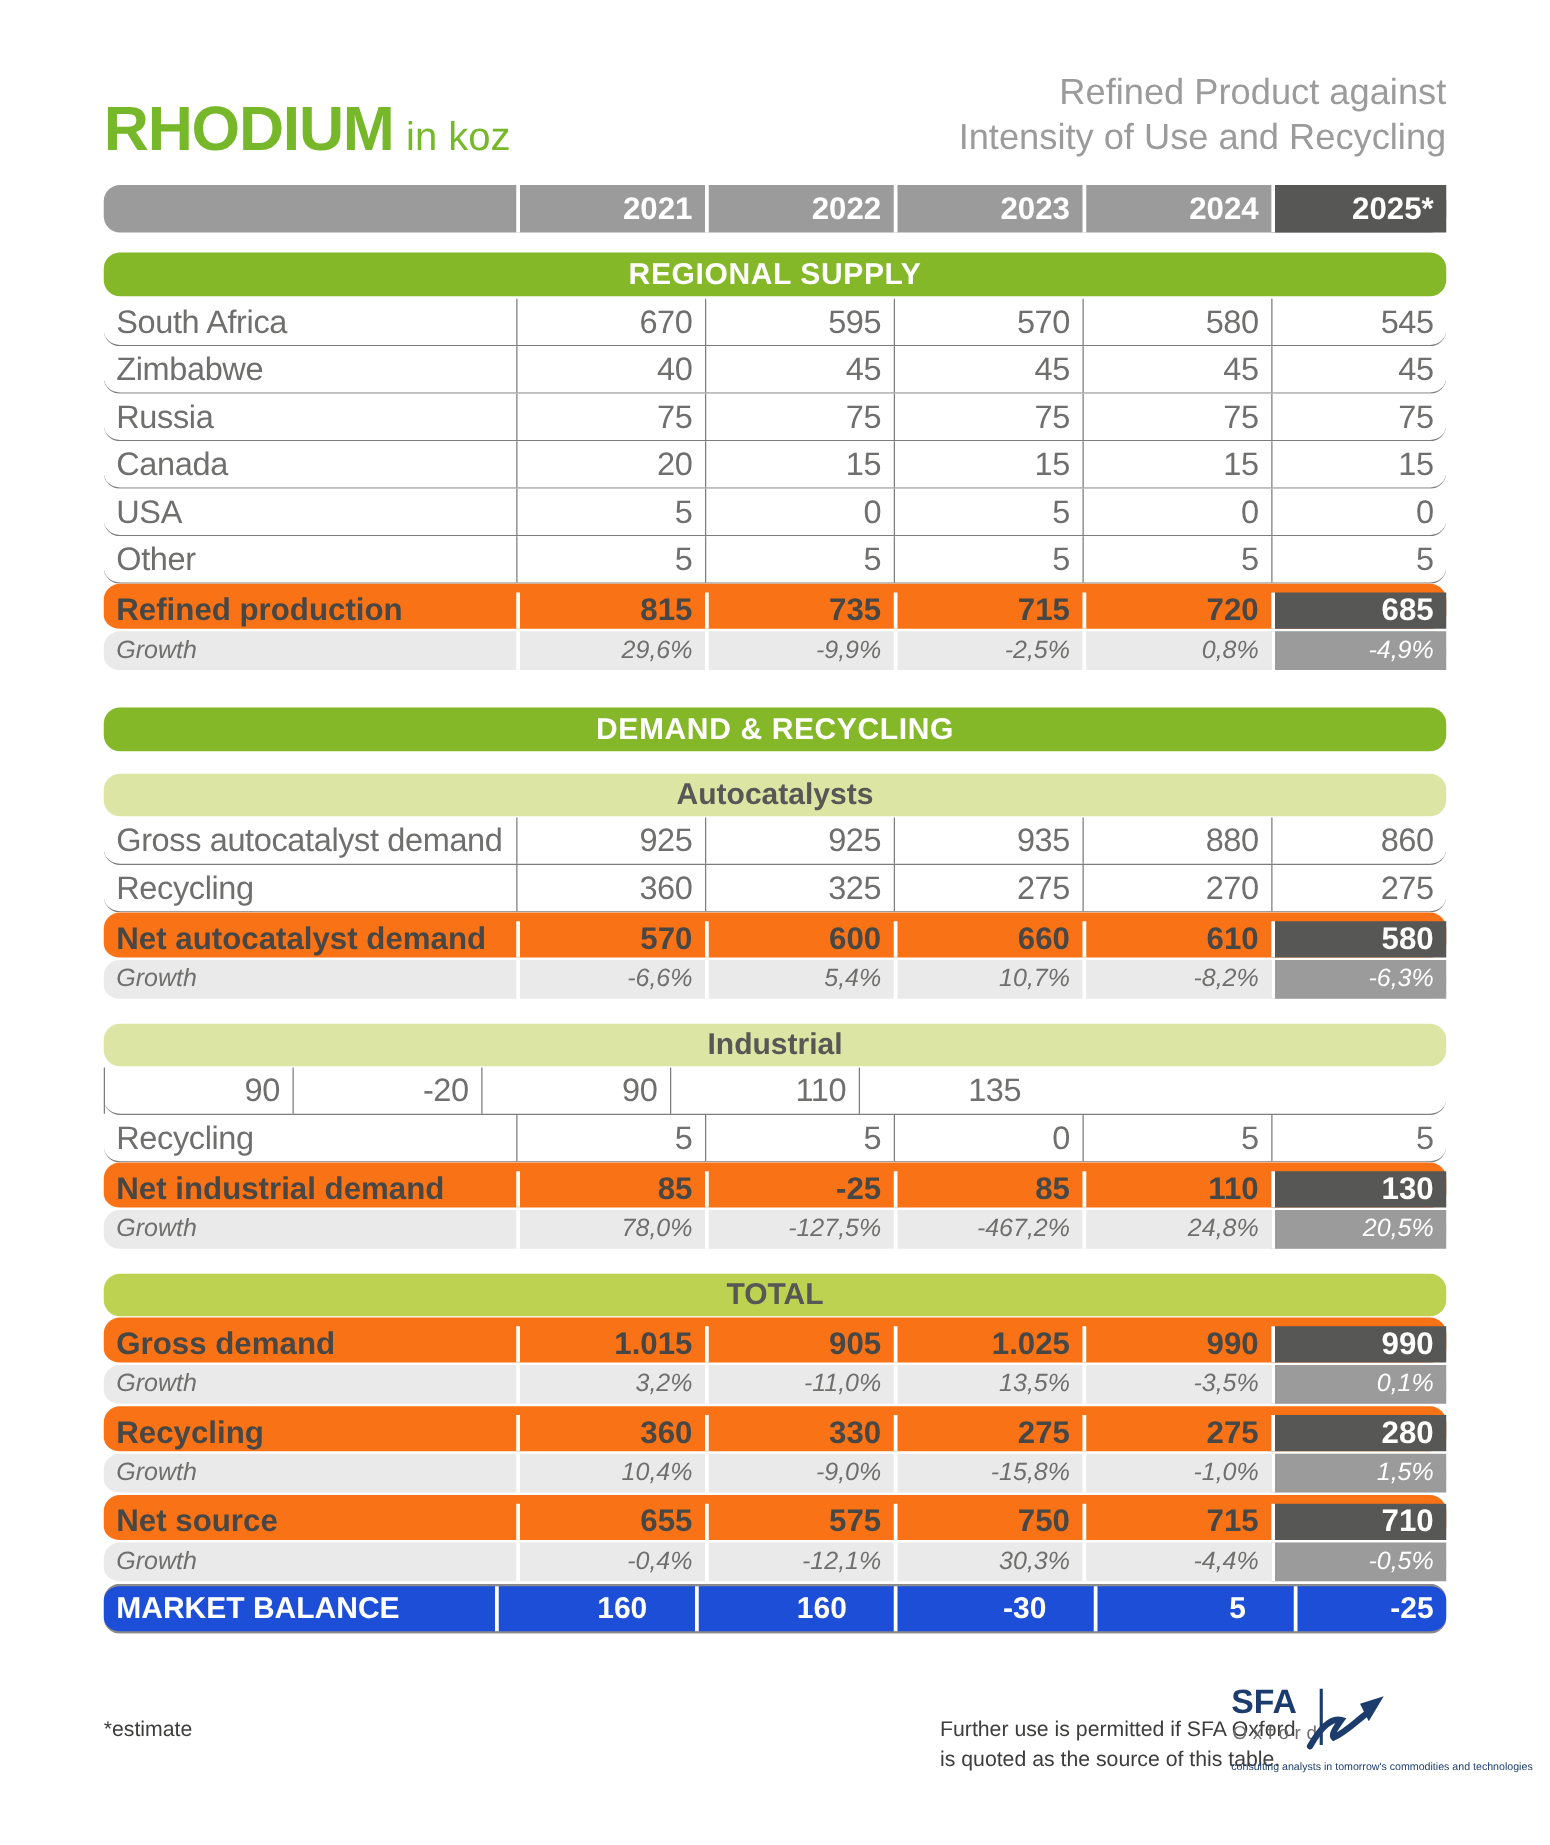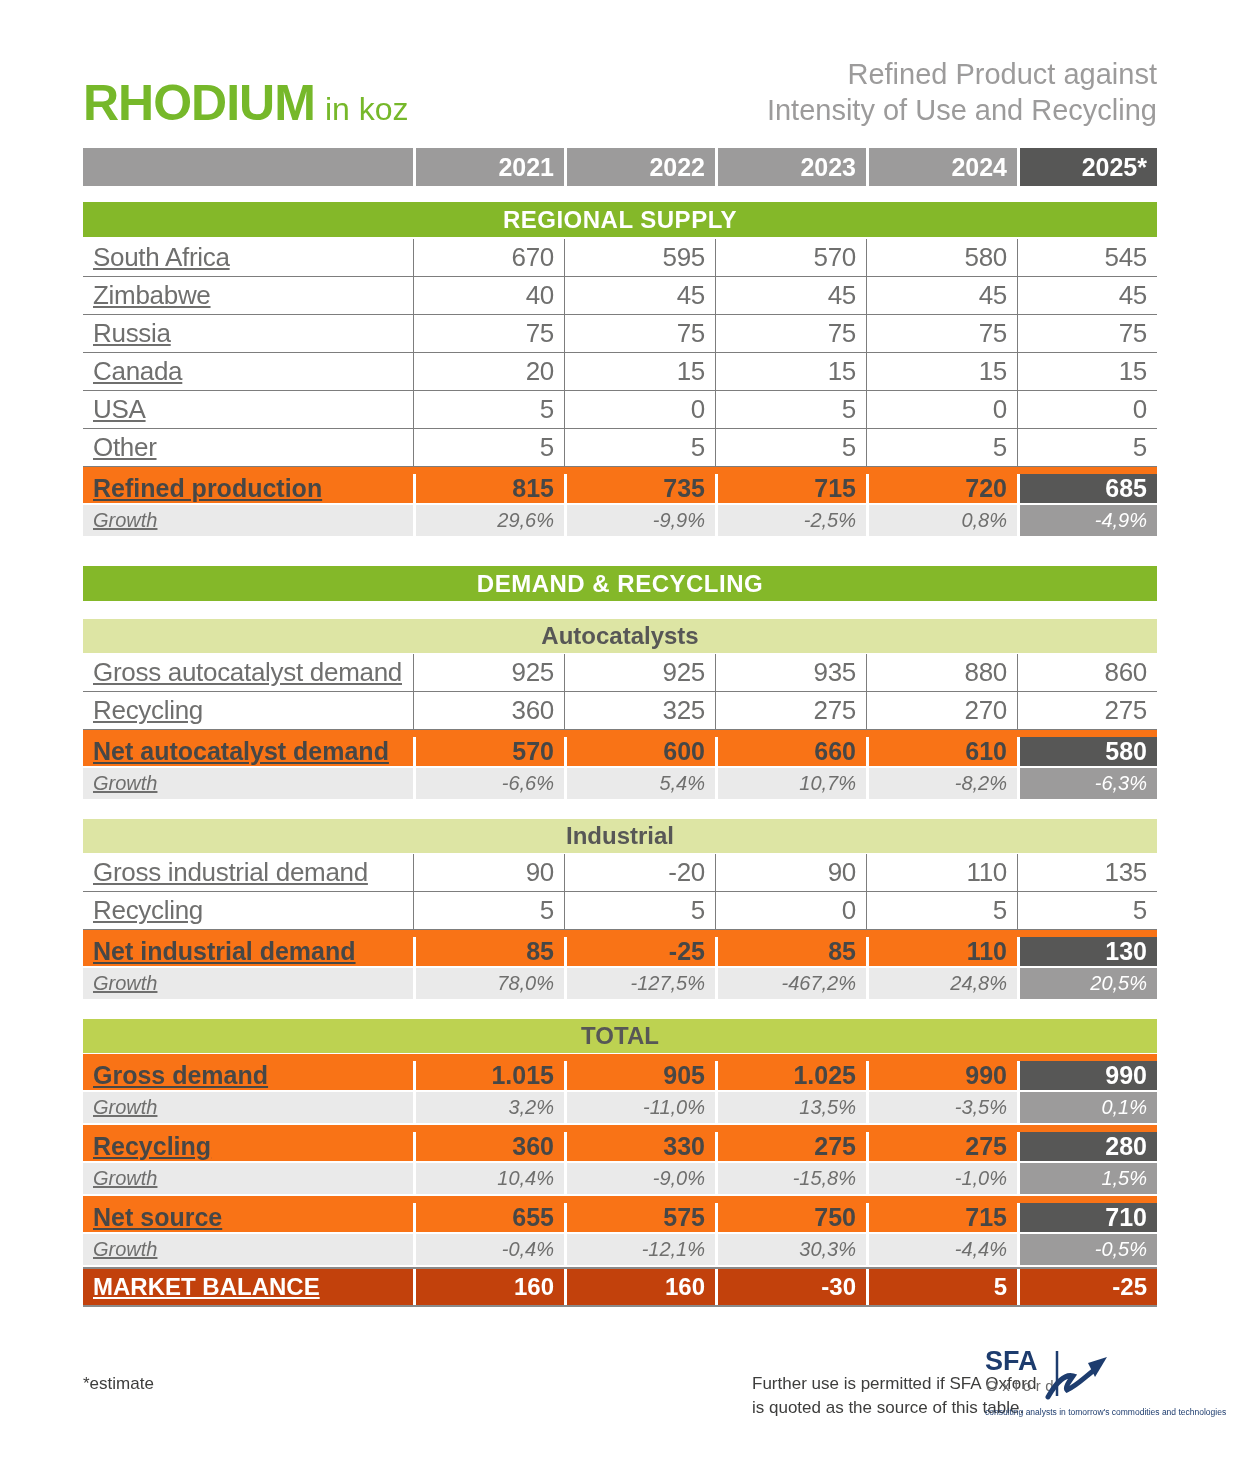--- a/index.html
+++ b/index.html
@@ -8,23 +8,23 @@
 
   
   .title{position:absolute;left:83px;top:74px;color:#76b82a;white-space:nowrap;}
   .title .product{font-size:50px;font-weight:bold;letter-spacing:-1px;}
   .title .unit{font-size:32px;font-weight:normal;margin-left:10px;}
   .subtitle{position:absolute;right:83px;top:56px;text-align:right;
             color:#9c9b9b;font-size:29px;line-height:36px;font-weight:normal;}
 
   
   .table{position:absolute;left:83px;top:148px;width:1074px;}
-  .row{display:flex;align-items:stretch;box-sizing:border-box;}
+  .row{display:flex;align-items:stretch;box-sizing:border-box;border-radius:13px;}
   .cell-label{width:330px;padding-left:10px;box-sizing:border-box;
-              display:flex;align-items:center;text-decoration:underline;}
+              display:flex;align-items:center;}
   .cell{width:151px;padding-right:10px;box-sizing:border-box;
         display:flex;align-items:center;justify-content:flex-end;}
   .cell:last-child{width:140px;}
 
   .r-years{height:38px;background:#9c9b9b;color:#fff;font-weight:bold;
            font-size:25px;margin-bottom:16px;}
   .r-years .cell{border-left:3px solid #fff;}
   .r-years .cell:last-child{background:#575756;}
 
   .r-band{height:35px;background:#84b829;color:#fff;font-weight:bold;
@@ -44,22 +44,22 @@
   .r-bold{height:38px;background:#f97316;color:#474746;font-weight:bold;
           font-size:25px;border-bottom:2px solid #fff;align-items:flex-end;}
   .r-bold .cell{border-left:3px solid #fff;}
   .r-bold .cell:last-child{background:#575756;color:#fff;}
 
   .r-growth{height:33px;background:#eaeaea;color:#6f6f6e;font-style:italic;
             font-size:20px;border-bottom:2px solid #fff;}
   .r-growth .cell{border-left:3px solid #fff;}
   .r-growth .cell:last-child{background:#9c9b9b;color:#fff;}
 
-  .r-balance{height:40px;background:#c2410c;color:#fff;font-weight:bold;
-             font-size:24px;border-top:2px solid #8a8a8a;border-bottom:2px solid #8a8a8a;}
+  .r-balance{height:40px;background:#1d4ed8;color:#fff;font-weight:bold;
+             font-size:24px;border-top:2px solid #8a8a8a;border-bottom:2px solid #8a8a8a;gap:28px;}
   .r-balance .cell{border-left:3px solid #fff;}
 
   
   .footnotes{position:absolute;left:83px;top:1372px;font-size:17px;
              color:#3d3d3c;line-height:24px;}
   .permission{position:absolute;left:752px;top:1372px;font-size:17px;
               color:#3d3d3c;line-height:24px;}
   .logo{position:absolute;left:985px;top:1346px;width:180px;}
   .logo-tagline{font-size:8.5px;color:#1d3c6e;white-space:nowrap;margin-top:3px;}
 </style>
@@ -181,21 +181,20 @@
         <div class="row r-growth">
           <div class="cell-label">Growth</div>
           <div class="cell">-6,6%</div>
           <div class="cell">5,4%</div>
           <div class="cell">10,7%</div>
           <div class="cell">-8,2%</div>
           <div class="cell">-6,3%</div>
         </div>
         <div class="row r-subband">Industrial</div>
         <div class="row r-data">
-          <div class="cell-label">Gross industrial demand</div>
           <div class="cell">90</div>
           <div class="cell">-20</div>
           <div class="cell">90</div>
           <div class="cell">110</div>
           <div class="cell">135</div>
         </div>
         <div class="row r-data">
           <div class="cell-label">Recycling</div>
           <div class="cell">5</div>
           <div class="cell">5</div>

